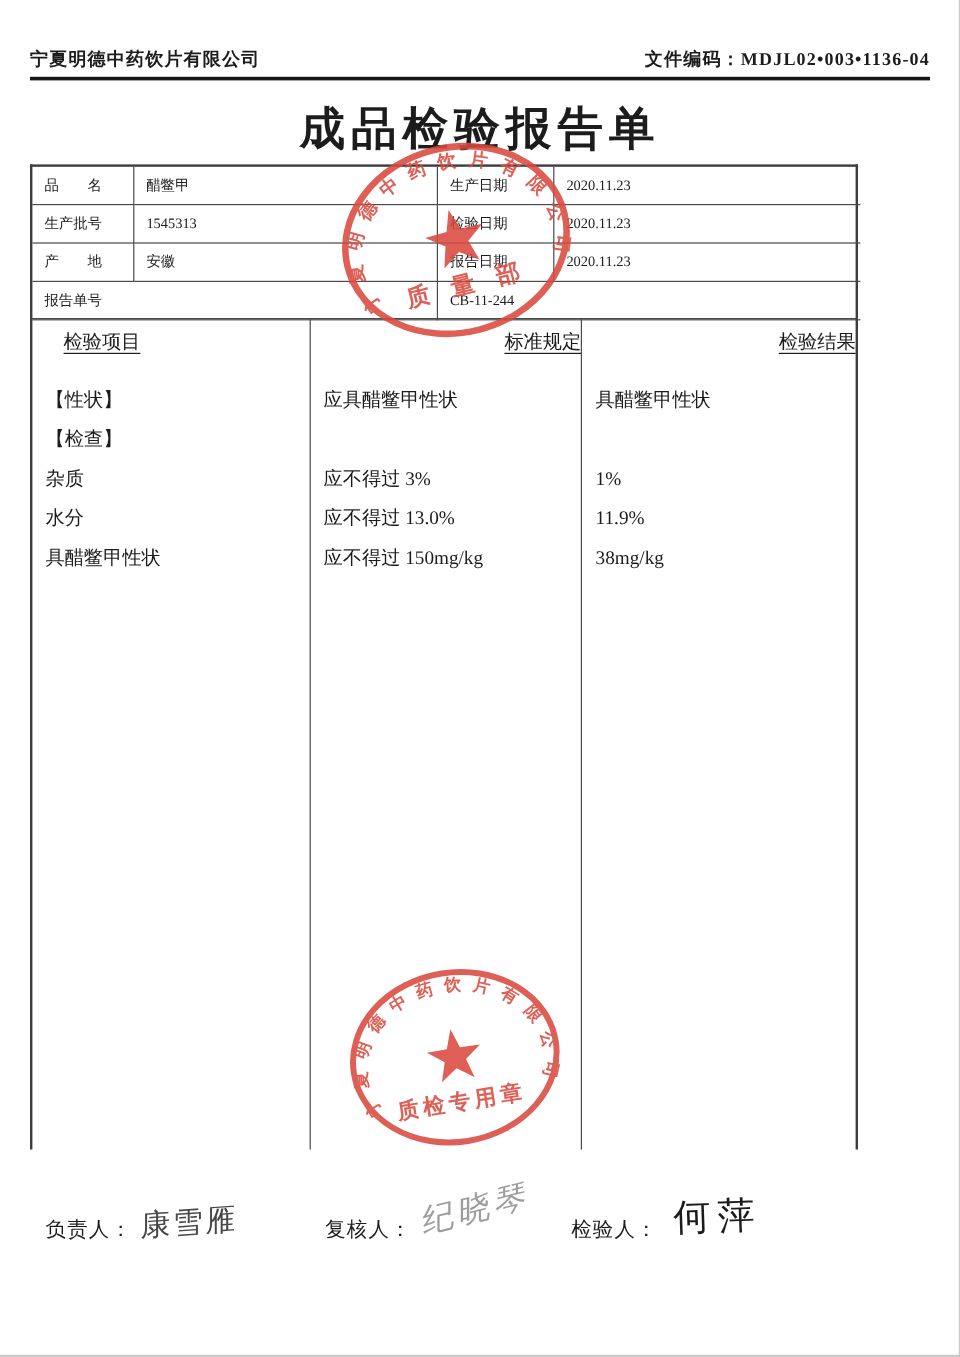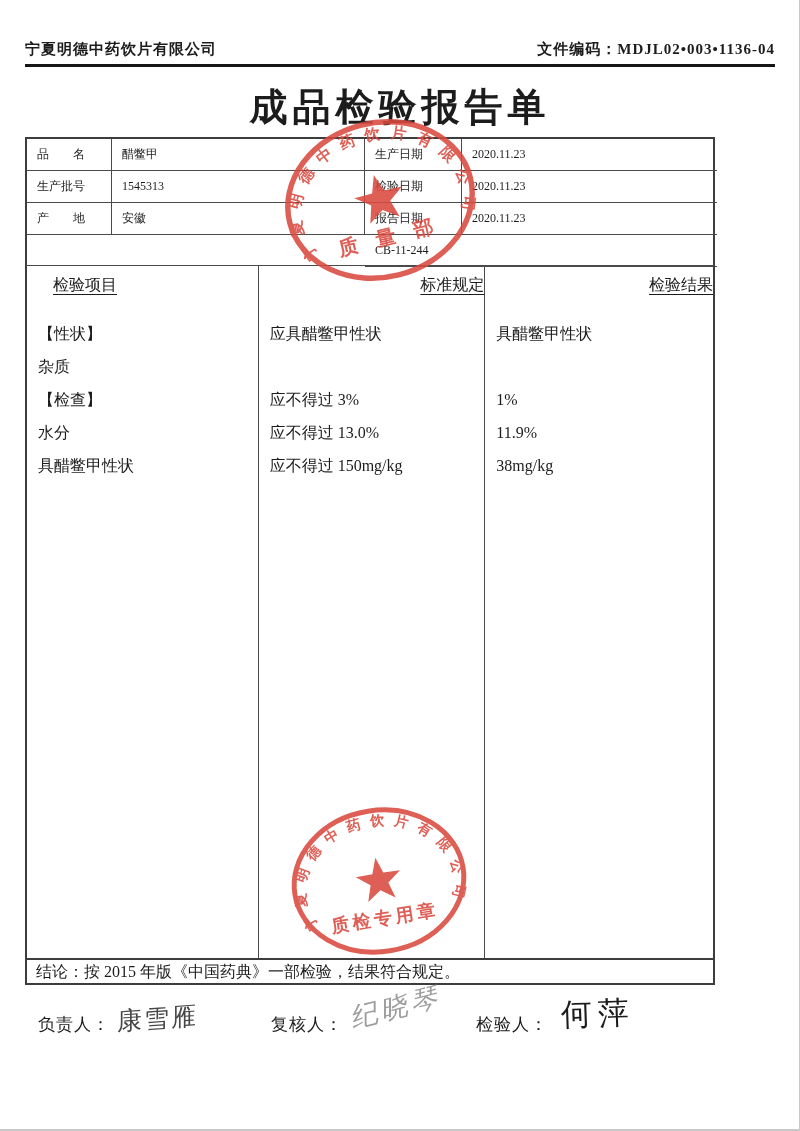--- a/index.html
+++ b/index.html
@@ -94,30 +94,31 @@
     <div class="c">生产批号</div>
     <div class="c">1545313</div>
     <div class="c">检验日期</div>
     <div class="c last">2020.11.23</div>
 
     <div class="c">产　　地</div>
     <div class="c">安徽</div>
     <div class="c">报告日期</div>
     <div class="c last">2020.11.23</div>
 
+    <div class="c span2a">报告单号</div>
     <div class="c span2b last">CB-11-244</div>
   </div>
 
   <div class="results">
     <div class="rcol rcol1">
       <div class="col-header"><span>检验项目</span></div>
       <div class="lines">
         <div class="ln">【性状】</div>
+        <div class="ln">【检查】</div>
         <div class="ln">杂质</div>
-        <div class="ln">【检查】</div>
         <div class="ln">水分</div>
         <div class="ln">具醋鳖甲性状</div>
       </div>
     </div>
     <div class="rcol rcol2">
       <div class="col-header"><span>标准规定</span></div>
       <div class="lines">
         <div class="ln">应具醋鳖甲性状</div>
         <div class="ln"></div>
         <div class="ln">应不得过 3%</div>
@@ -130,21 +131,20 @@
       <div class="lines">
         <div class="ln">具醋鳖甲性状</div>
         <div class="ln"></div>
         <div class="ln">1%</div>
         <div class="ln">11.9%</div>
         <div class="ln">38mg/kg</div>
       </div>
     </div>
   </div>
 
-  <div class="conclusion">结论：按 2015 年版《中国药典》一部检验，结果符合规定。</div>
 
   <div class="signatures">
     <span class="sig-label sig-owner-label">负责人：</span>
     <span class="sig-name sig-owner">康雪雁</span>
     <span class="sig-label sig-reviewer-label">复核人：</span>
     <span class="sig-name sig-reviewer">纪晓琴</span>
     <span class="sig-label sig-inspector-label">检验人：</span>
     <span class="sig-name sig-inspector">何萍</span>
   </div>
 

